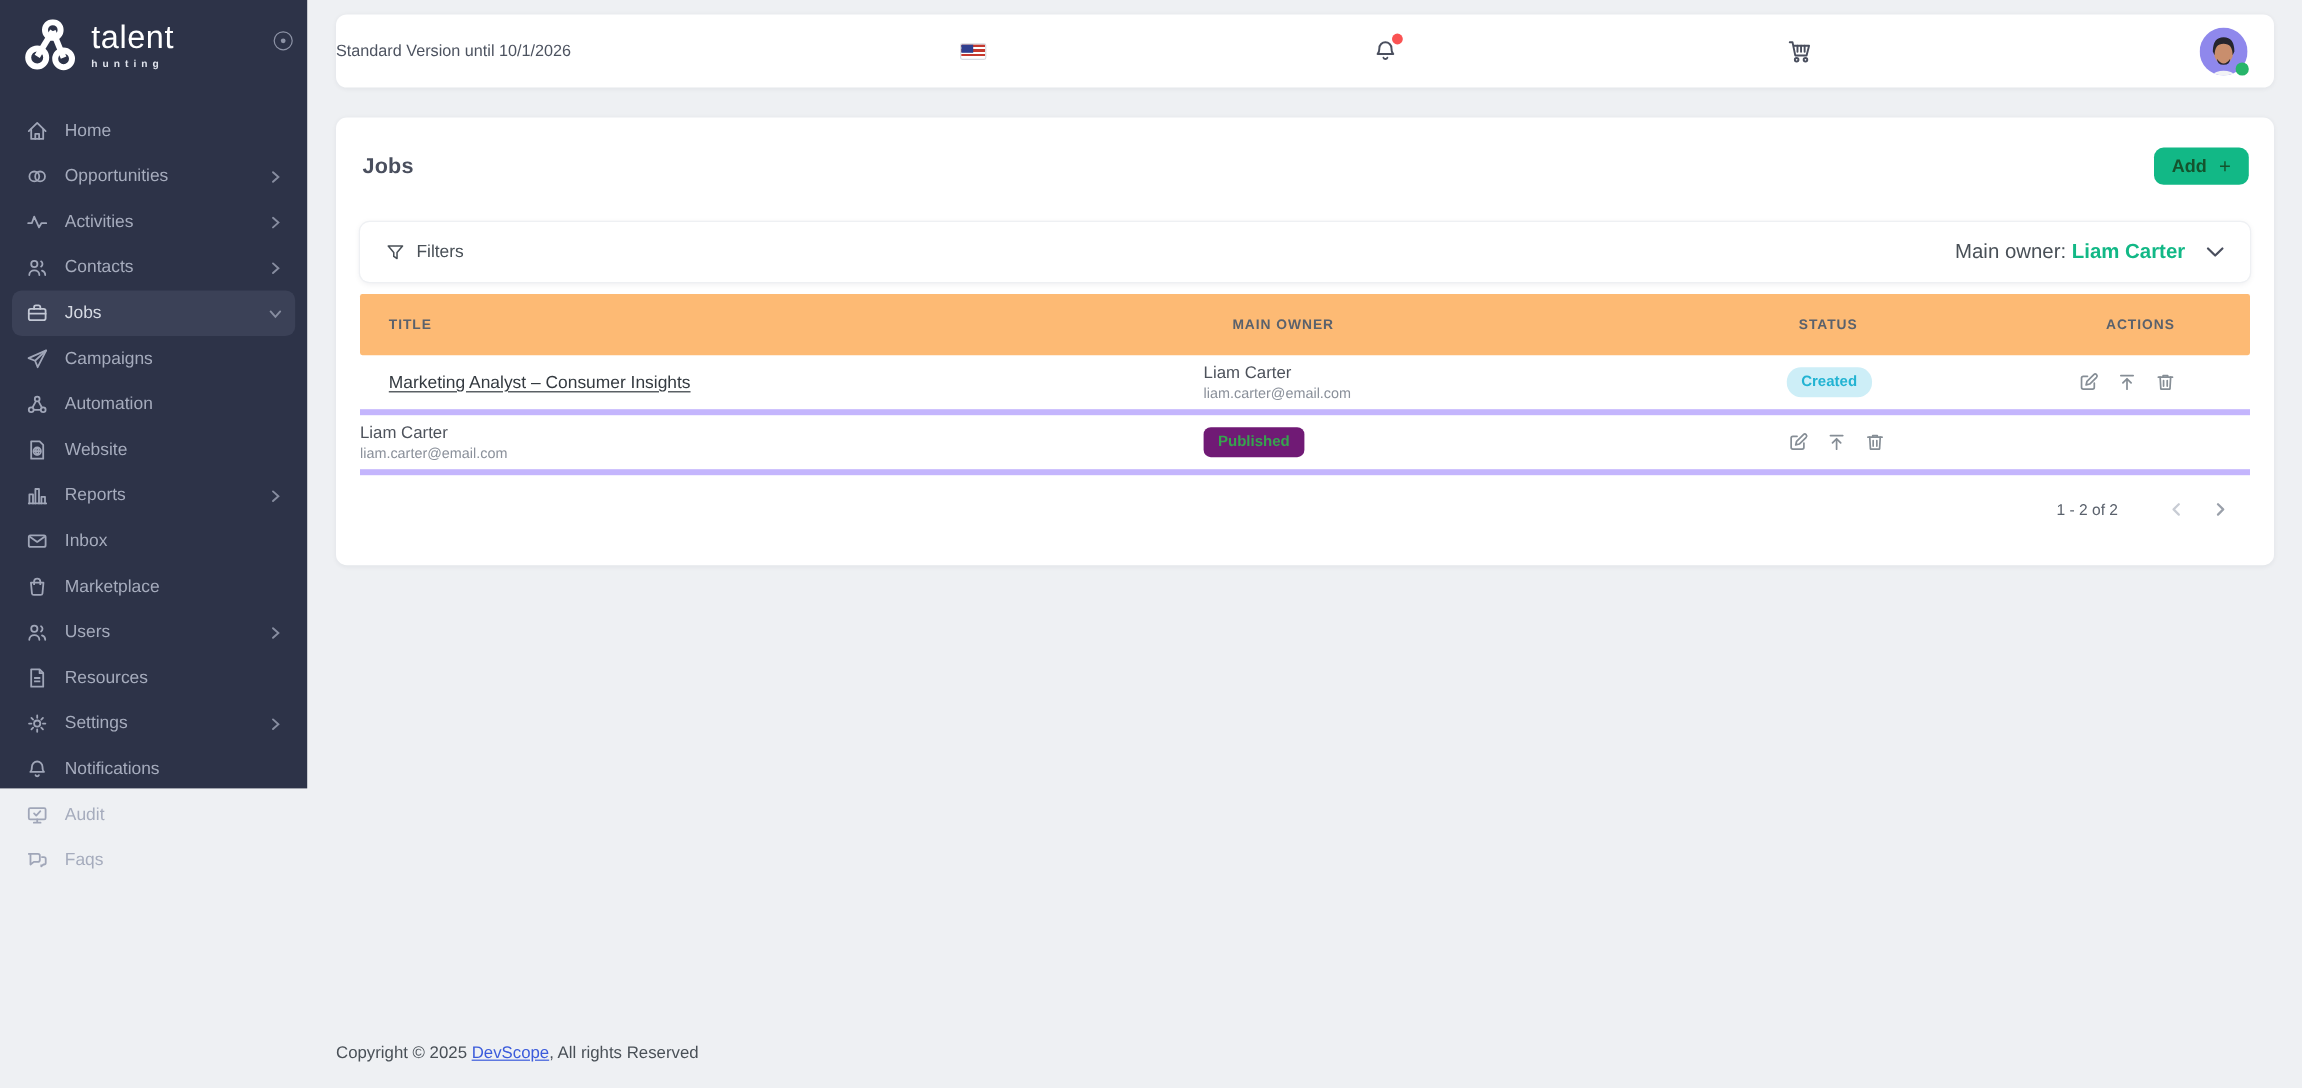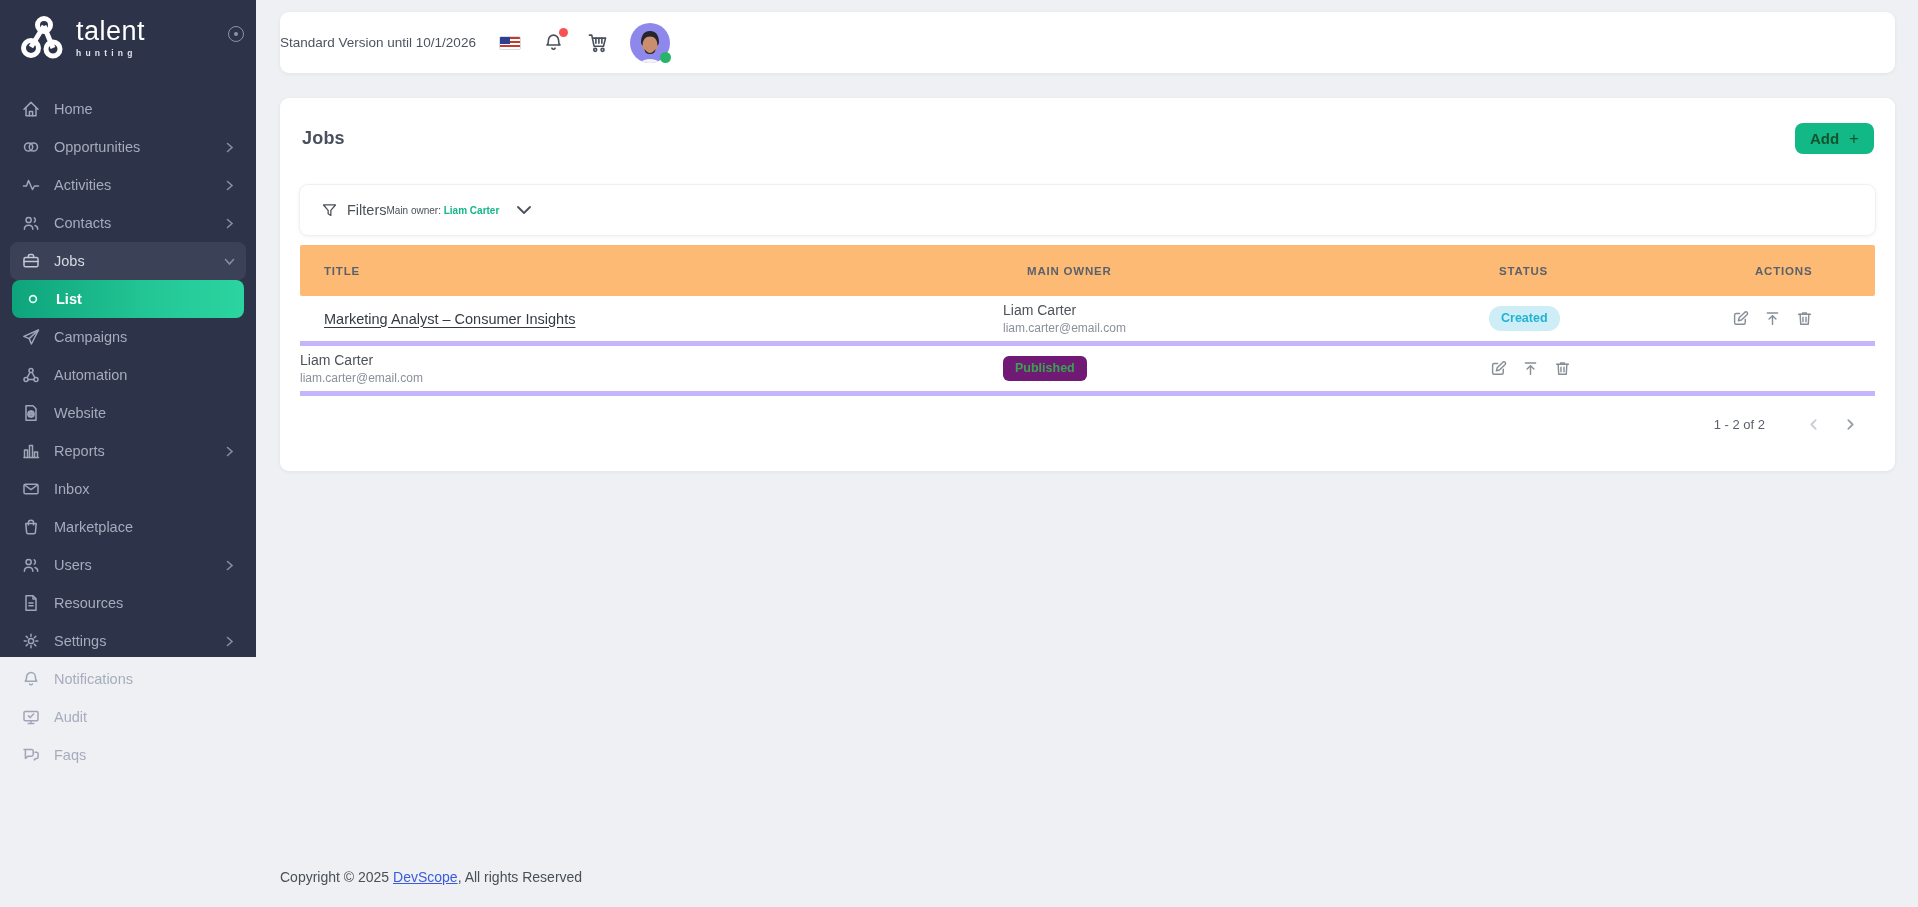--- a/index.html
+++ b/index.html
@@ -46,21 +46,21 @@
   
   .content {
     flex:1; display:flex; flex-direction:column;
     padding:12px 23px 0 24px; height:907px;
   }
   .card {
     background:#fff; border-radius:9px;
     box-shadow:0 1px 4px rgba(25,30,50,.06);
   }
   .topbar {
-    height:61px; display:flex; align-items:center; justify-content:flex-start;
+    height:61px; display:flex; align-items:center; justify-content:space-between;
     gap:21px; padding-right:22px;
   }
   .version-text { font-size:13.5px; color:#4d5360; font-weight:500; margin-right:2px; }
   .flag { width:22px; height:14px; border:1px solid #d8dbe2; border-radius:2px; overflow:hidden; position:relative; cursor:pointer;
     background:repeating-linear-gradient(180deg,#c5392f 0 2px,#fff 2px 4px); }
   .flag::before { content:""; position:absolute; left:0; top:0; width:10px; height:7px; background:#2f3f8f; }
   .icon-btn { position:relative; color:#4a4f5e; cursor:pointer; }
   .badge-dot { position:absolute; top:-3px; right:-3px; width:9px; height:9px; border-radius:50%; background:#fa5252; }
   .avatar-wrap { position:relative; width:40px; height:40px; cursor:pointer; }
   .avatar-wrap .online-dot { position:absolute; right:-1px; bottom:0; width:11px; height:11px; border-radius:50%; background:#27b56a; }
@@ -72,25 +72,25 @@
   .add-btn {
     background:#12b886; color:#14532d; border:none; border-radius:8px; cursor:pointer;
     height:31px; padding:0 15px; font-size:15px; font-weight:600;
     display:flex; align-items:center; gap:10px; font-family:inherit;
   }
   .add-btn .plus { font-size:17px; font-weight:500; line-height:1; }
 
   .filters-bar {
     margin:31px 20px 0 20px; height:50px; background:#fff; border-radius:8px;
     box-shadow:0 0 0 1px #eef0f3, 0 1px 5px rgba(25,30,50,.08);
-    display:flex; align-items:center; padding:0 18px 0 21px; cursor:pointer;
+    display:flex; align-items:center; justify-content:space-between; padding:0 18px 0 21px; cursor:pointer;
   }
   .filters-left { display:flex; align-items:center; gap:9px; color:#495057; font-size:14.5px; font-weight:500; }
   .filters-right { display:flex; align-items:center; gap:14px; }
-  .owner-chip { font-size:10px; color:#495057; }
+  .owner-chip { font-size:17px; color:#495057; }
   .owner-chip b { color:#12b886; font-weight:700; }
 
   .table { margin:10px 20px 0 20px; }
   .trow { display:grid; grid-template-columns:703px 486px 242px 1fr; align-items:center; }
   .thead { background:#fdba74; height:51px; border-radius:2px; }
   .th {
     font-size:11.5px; font-weight:600; letter-spacing:.8px; text-transform:uppercase;
     color:#5a616c; padding-left:24px;
   }
   .th.c3 { padding-left:10px; }
@@ -182,26 +182,20 @@
     <div class="nav-item parent-open">
       <svg class="nicon" width="20" height="20" viewBox="0 0 20 20" fill="none" stroke="currentColor" stroke-width="1.5" stroke-linecap="round" stroke-linejoin="round">
           <rect x="3" y="6.4" width="14" height="9.4" rx="1.6"></rect>
           <path d="M7.4 6.4V5a1.5 1.5 0 0 1 1.5-1.5h2.2A1.5 1.5 0 0 1 12.6 5v1.4"></path>
           <path d="M3 10.4h14"></path>
         </svg>
       <span>Jobs</span>
       <svg class="chev" width="11" height="11" viewBox="0 0 11 11" fill="none" stroke="currentColor" stroke-width="1.6" stroke-linecap="round">
           <path d="M1.5 3.5 5.5 8l4-4.5"></path>
         </svg>
-    </div>
-    <div class="nav-item active">
-      <svg class="nicon" width="20" height="20" viewBox="0 0 20 20" fill="none" stroke="currentColor" stroke-width="1.6">
-          <circle cx="10" cy="10" r="3.4"></circle>
-        </svg>
-      <span>List</span>
     </div>
     <div class="nav-item">
       <svg class="nicon" width="20" height="20" viewBox="0 0 20 20" fill="none" stroke="currentColor" stroke-width="1.5" stroke-linejoin="round">
           <path d="M17.5 3 2.8 9.4l5.4 2.2L10.4 17 17.5 3z"></path>
           <path d="M8.2 11.6 17.5 3"></path>
         </svg>
       <span>Campaigns</span>
     </div>
     <div class="nav-item">
       <svg class="nicon" width="20" height="20" viewBox="0 0 20 20" fill="none" stroke="currentColor" stroke-width="1.5">

